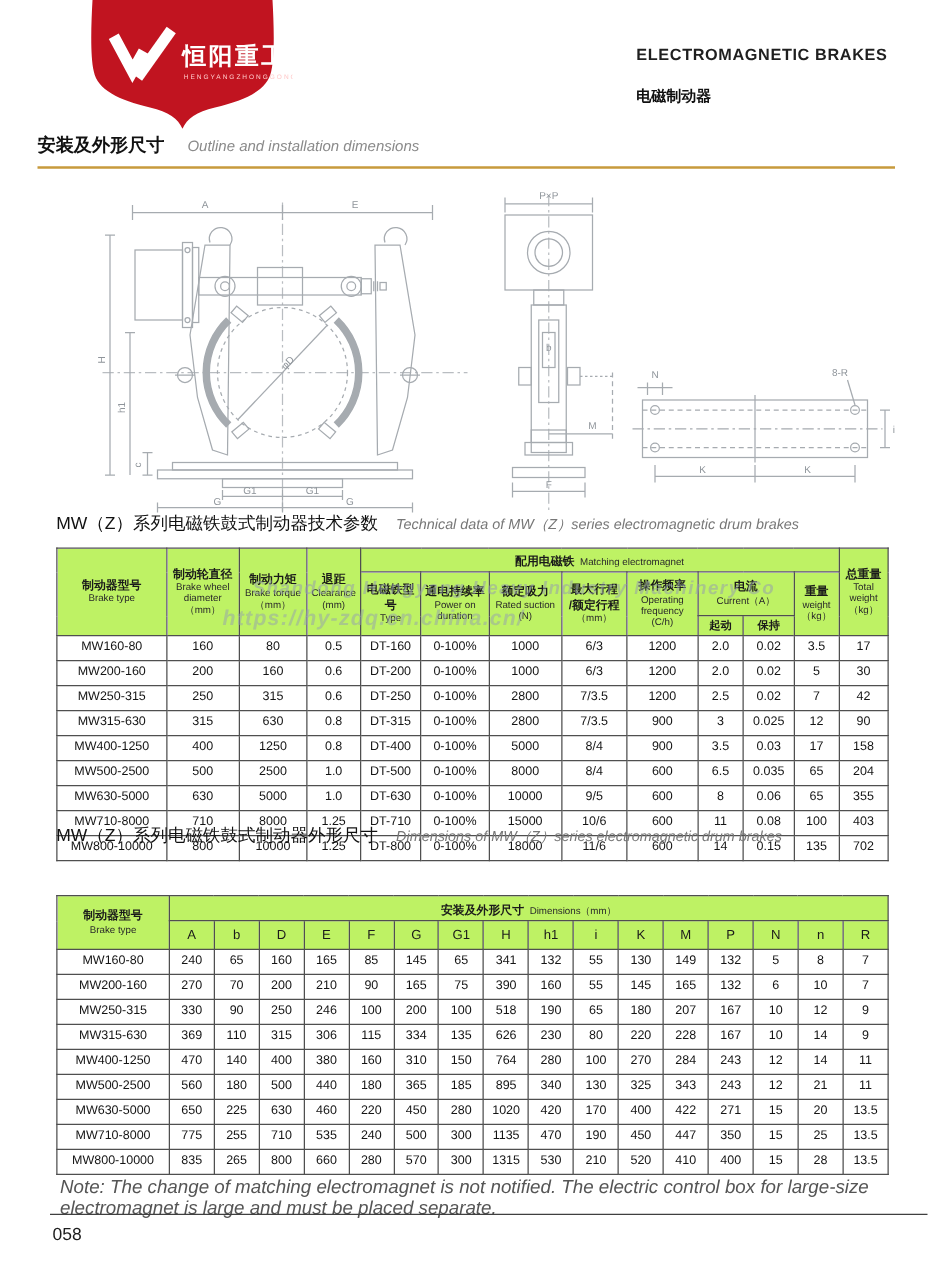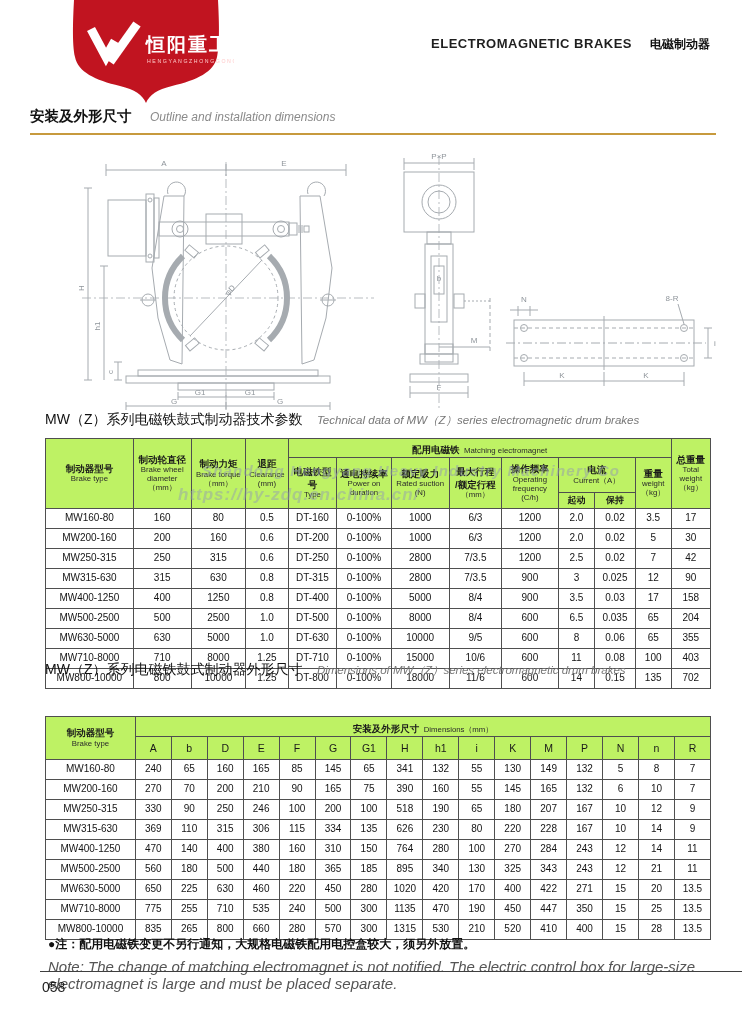--- a/index.html
+++ b/index.html
@@ -2,21 +2,21 @@
 <html><head>
 <meta charset="utf-8">
 <style>
   html,body{margin:0;padding:0;}
   body{
     width:750px;height:1017px;position:relative;background:#ffffff;
     font-family:"Liberation Sans","DejaVu Sans",sans-serif;color:#1c1c1c;overflow:hidden;
   }
   
   #logo{position:absolute;top:0;left:58px;}
-  .hdr-right{position:absolute;top:36px;right:40px;display:flex;align-items:baseline;gap:18px;white-space:nowrap;}
+  .hdr-right{position:absolute;top:36px;right:40px;display:flex;align-items:baseline;gap:18px;white-space:nowrap;flex-direction:column;}
   .hdr-en{font-size:13px;font-weight:bold;letter-spacing:.5px;color:#1f1f1f;}
   .hdr-cn{font-size:12px;font-weight:bold;color:#101010;}
   
   .section{position:absolute;top:107px;left:30px;width:686px;white-space:nowrap;}
   .sec-cn{font-size:14.5px;font-weight:bold;color:#111;}
   .sec-en{font-size:12px;font-style:italic;color:#8a8a8a;margin-left:14px;}
   #gold-line{position:absolute;top:133px;left:30px;width:686px;height:2px;background:#c79a3d;}
   
   .draw{position:absolute;}
   .draw text{fill:#8f959b;font-size:8px;font-family:"Liberation Sans","DejaVu Sans",sans-serif;}
@@ -685,20 +685,19 @@
         <td>410</td>
         <td>400</td>
         <td>15</td>
         <td>28</td>
         <td>13.5</td>
       </tr>
     </tbody>
 </table>
 
 <div id="note">
-  <div class="note-cn">●注：配用电磁铁变更不另行通知，大规格电磁铁配用电控盒较大，须另外放置。</div>
   <div class="note-en">Note: The change of matching electromagnet is not notified. The electric control box for large-size electromagnet is large and must be placed separate.</div>
 </div>
 <div id="rule"></div>
 <div id="pagenum">058</div>
 
 <div class="wm" id="wm1">Shandong Hengyang Heavy Industry Machinery Co</div>
 <div class="wm" id="wm2">https://hy-zdq.en.china.cn/</div>
 
 </body></html>

